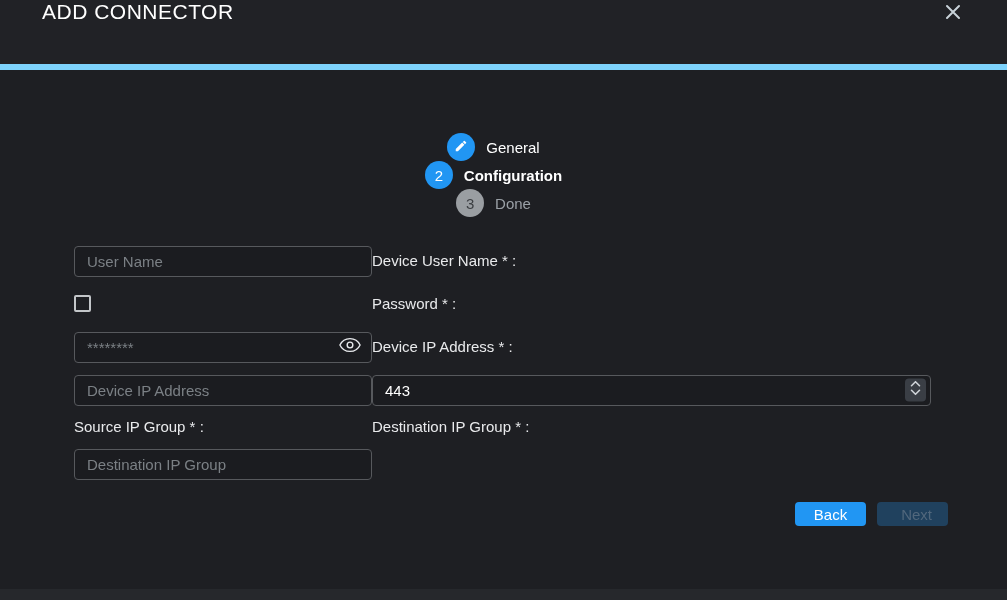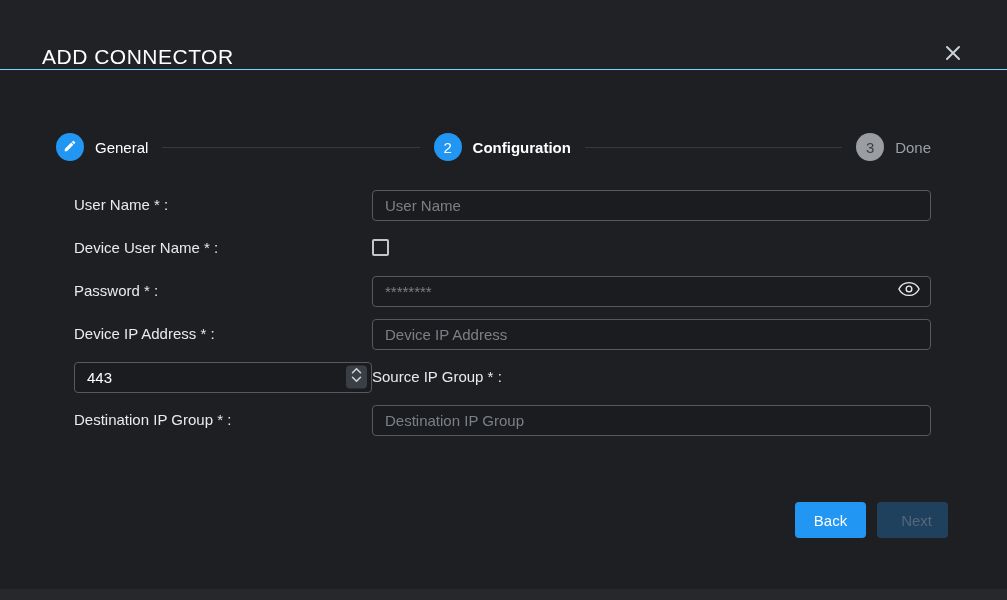--- a/index.html
+++ b/index.html
@@ -8,42 +8,43 @@
     font-family: "Liberation Sans", "DejaVu Sans", sans-serif;
     background: #1e1f23;
     color: #e9eaec;
     overflow: hidden;
     position: relative;
   }
   
   .modal-header {
     height: 70px;
     background: #212226;
-    border-bottom: 1px solid #7dd3fc;
+    border-bottom: 6px solid #7dd3fc;
     display: flex;
-    align-items: flex-end;
-    padding: 12px 40px 0 42px;
+    align-items: flex-start;
+    padding: 0 40px 0 42px;
   }
   .modal-title {
     font-size: 21px;
     font-weight: 400;
     color: #ffffff;
     letter-spacing: 0.5px;
     flex: 1;
   }
   .close-btn {
     width: 28px; height: 28px;
     display: flex; align-items: center; justify-content: center;
     cursor: pointer;
   }
   
   .stepper {
     display: flex;
     align-items: center;
     margin: 63px 76px 0 56px;
+    flex-direction: column;
   }
   .step { display: flex; align-items: center; }
   .step-circle {
     width: 28px; height: 28px;
     border-radius: 50%;
     display: flex; align-items: center; justify-content: center;
     font-size: 15px;
     flex: none;
   }
   .step-circle.blue { background: #2196f3; color: #ffffff; }
@@ -116,21 +117,21 @@
   }
   
   .btn-row {
     position: absolute;
     right: 59px;
     top: 502px;
     display: flex;
     gap: 11px;
   }
   .btn {
-    height: 36px;
+    height: 24px;
     min-width: 71px;
     border: none;
     border-radius: 4px;
     font-size: 15px;
     font-family: "Liberation Sans", "DejaVu Sans", sans-serif;
     padding: 0 16px;
     cursor: pointer;
   }
   .btn-back { background: #2196f3; color: #ffffff; }
   .btn-next { background: #20415e; color: #51677c; cursor: default; text-align: right; }
@@ -174,21 +175,20 @@
   </div>
   <div class="step-line"></div>
   <div class="step pending">
     <div class="step-circle gray">3</div>
     <div class="step-label">Done</div>
   </div>
 </div>
 
 <div class="form">
 
-  <div class="field-label">User Name * :</div>
   <div class="input-wrap">
     <input class="text-input" type="text" placeholder="User Name" style="">
   </div>
 
   <div class="field-label">Device User Name * :</div>
   <div class="input-wrap" style="display:flex;align-items:center;">
     <input class="checkbox" type="checkbox" style="">
   </div>
 
   <div class="field-label">Password * :</div>

